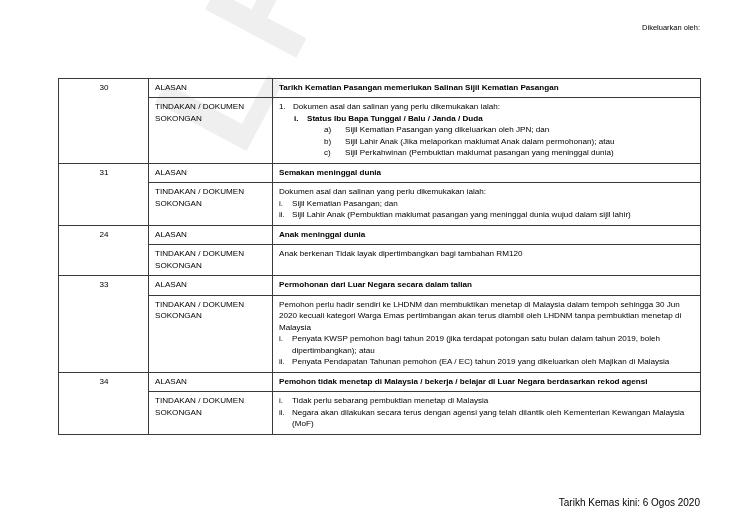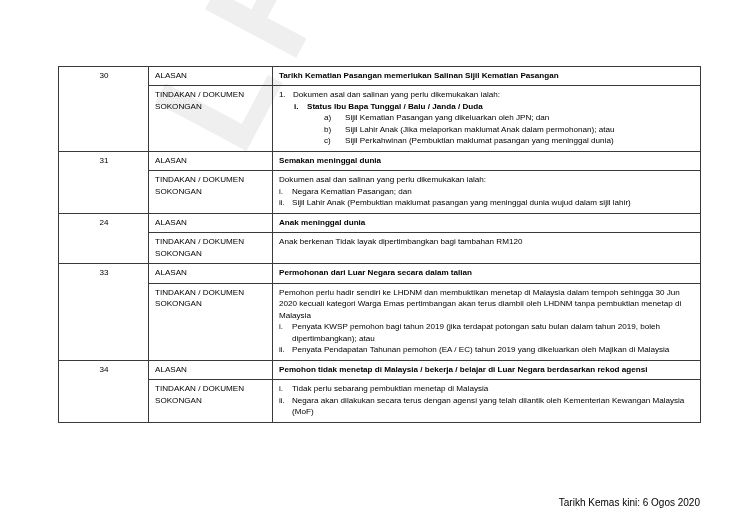--- a/index.html
+++ b/index.html
@@ -69,21 +69,21 @@
     text-align: right;
     font-size: 10px;
     z-index: 2;
     white-space: nowrap;
   }
 
   
   .table-wrap {
     position: absolute;
     left: 58px;
-    top: 66px;
+    top: 78px;
     width: 642px;
     z-index: 1;
   }
   table.doc-table {
     border-collapse: collapse;
     width: 642px;
     table-layout: fixed;
     background: transparent;
   }
   table.doc-table td {
@@ -132,20 +132,21 @@
 </head>
 <body>
 
 <div class="page">
 
   <div class="watermark">
     <div class="watermark-text">LHDNM</div>
   </div>
 
   <div class="doc-header">
+    <div>Dikeluarkan oleh:</div>
   </div>
 
   <div class="table-wrap">
     <table class="doc-table">
       <colgroup>
         <col class="c-no">
         <col class="c-label">
         <col class="c-body">
       </colgroup>
       <tbody>
@@ -185,21 +186,21 @@
           <td class="cell-no" rowspan="2">31</td>
           <td class="cell-label">ALASAN</td>
           <td class="cell-body bold">Semakan meninggal dunia</td>
         </tr>
         <tr>
           <td class="cell-label">TINDAKAN / DOKUMEN SOKONGAN</td>
           <td class="cell-body">
             <div class="plain-line">Dokumen asal dan salinan yang perlu dikemukakan ialah:</div>
             <div class="lvl ind-1">
               <span class="mk mk-rom">i.</span>
-              <span class="tx">Negara Kematian Pasangan; dan</span>
+              <span class="tx">Sijil Kematian Pasangan; dan</span>
             </div>
             <div class="lvl ind-1">
               <span class="mk mk-rom2">ii.</span>
               <span class="tx">Sijil Lahir Anak (Pembuktian maklumat pasangan yang meninggal dunia wujud dalam sijil lahir)</span>
             </div>
           </td>
         </tr>
 
         <tr>
           <td class="cell-no" rowspan="2">24</td>

